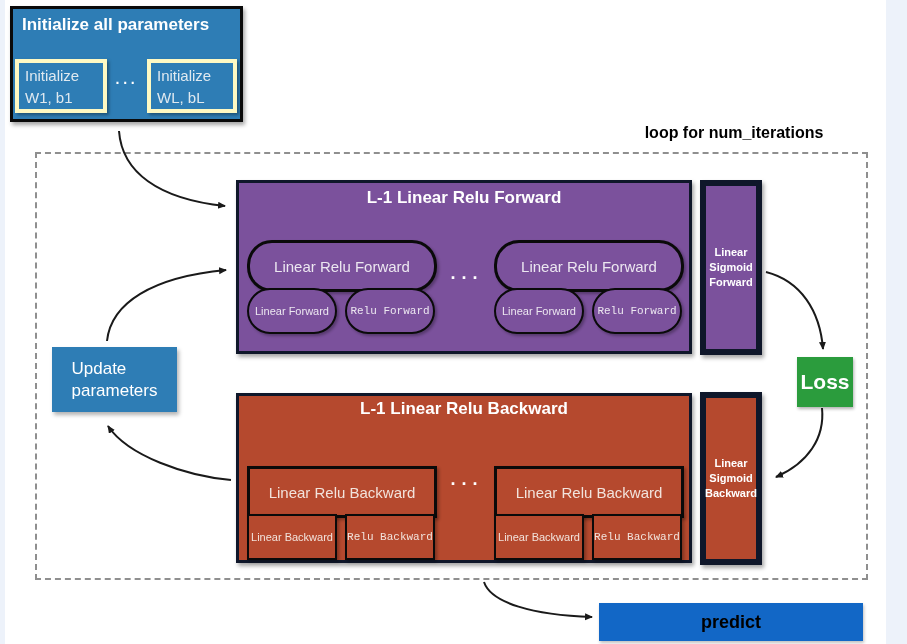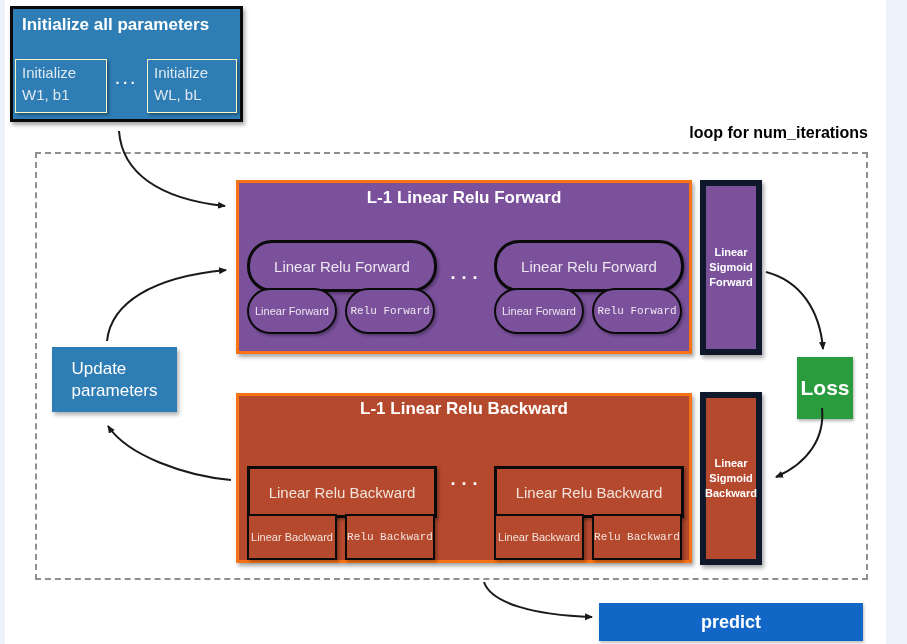--- a/index.html
+++ b/index.html
@@ -20,45 +20,45 @@
   .init-box {
     left:10px; top:6px; width:233px; height:116px;
     background:#2e7db5; border:3px solid #0a0a0a;
   }
   .init-title {
     position:absolute; left:9px; top:6px;
     font-size:17px; font-weight:bold; color:#ffffff;
   }
   .init-sub {
     position:absolute; top:50px; height:54px;
-    background:#2e7db5; border:1px solid #fef9c3;
+    background:#2e7db5; border:4px solid #fef9c3;
     color:#dfe9f0; font-size:15px; line-height:1.45;
     padding:2px 0 0 6px; white-space:pre-line;
     box-shadow:2px 2px 3px rgba(0,0,0,0.35);
   }
   .init-sub.first { left:2px;  width:92px; }
   .init-sub.last  { left:134px; width:90px; }
   .init-dots {
     position:absolute; left:95px; top:66px; width:38px;
     text-align:center; color:#ffffff; font-weight:bold;
     font-size:14px; letter-spacing:3px;
   }
 
   
   .loop-box {
     left:35px; top:152px; width:833px; height:428px;
     border:2px dashed #8f8f8f;
   }
   .loop-label {
-    left:600px; top:124px; width:268px; text-align:right;
+    left:600px; top:124px; width:268px; text-align:center;
     font-size:16px; font-weight:bold; color:#000000;
   }
 
   
-  .block { border:3px solid #f97316; }
+  .block { border:3px solid #0f172a; }
   .fwd-main { left:236px; top:180px; width:456px; height:174px; background:#7b519c; }
   .bwd-main { left:236px; top:393px; width:456px; height:170px; background:#b5492e; }
   .block-title {
     position:absolute; left:0; width:100%; text-align:center;
     font-size:17px; font-weight:bold; color:#ffffff;
   }
   .fwd-main .block-title { top:5px; }
   .bwd-main .block-title { top:3px; }
 
   .unit-group { position:absolute; width:190px; height:104px; }
@@ -94,36 +94,36 @@
     width:62px; border:6px solid #0f172a;
     display:flex; align-items:center; justify-content:center;
     font-size:11px; font-weight:bold; color:#ffffff;
     text-align:center; line-height:1.35; white-space:pre-line;
   }
   .sig-fwd { left:700px; top:180px; height:175px; background:#7b519c; }
   .sig-bwd { left:700px; top:392px; height:173px; background:#b5492e; }
 
   
   .loss {
-    left:797px; top:357px; width:56px; height:62px; background:#2b9c3d;
+    left:797px; top:357px; width:56px; height:50px; background:#2b9c3d;
     display:flex; align-items:center; justify-content:center;
     font-size:21px; font-weight:bold; color:#ffffff;
     box-shadow:1px 2px 3px rgba(0,0,0,0.3);
   }
   .update {
     left:52px; top:347px; width:125px; height:65px; background:#2e7db5;
     display:flex; align-items:center; justify-content:center;
     font-size:17px; font-weight:normal; color:#ffffff;
     line-height:1.25; white-space:pre-line;
     box-shadow:2px 3px 4px rgba(0,0,0,0.3);
   }
   .predict {
     left:599px; top:603px; width:264px; height:38px; background:#1267c6;
     display:flex; align-items:center; justify-content:center;
-    font-size:18px; font-weight:bold; color:#ffffff;
+    font-size:18px; font-weight:bold; color:#000000;
     box-shadow:1px 2px 3px rgba(0,0,0,0.25);
   }
 
   .arrows { position:absolute; left:0; top:0; width:907px; height:644px; pointer-events:none; z-index:5; }
 </style>
 </head>
 <body>
 
 <div class="page">
   <div class="canvas"></div>

